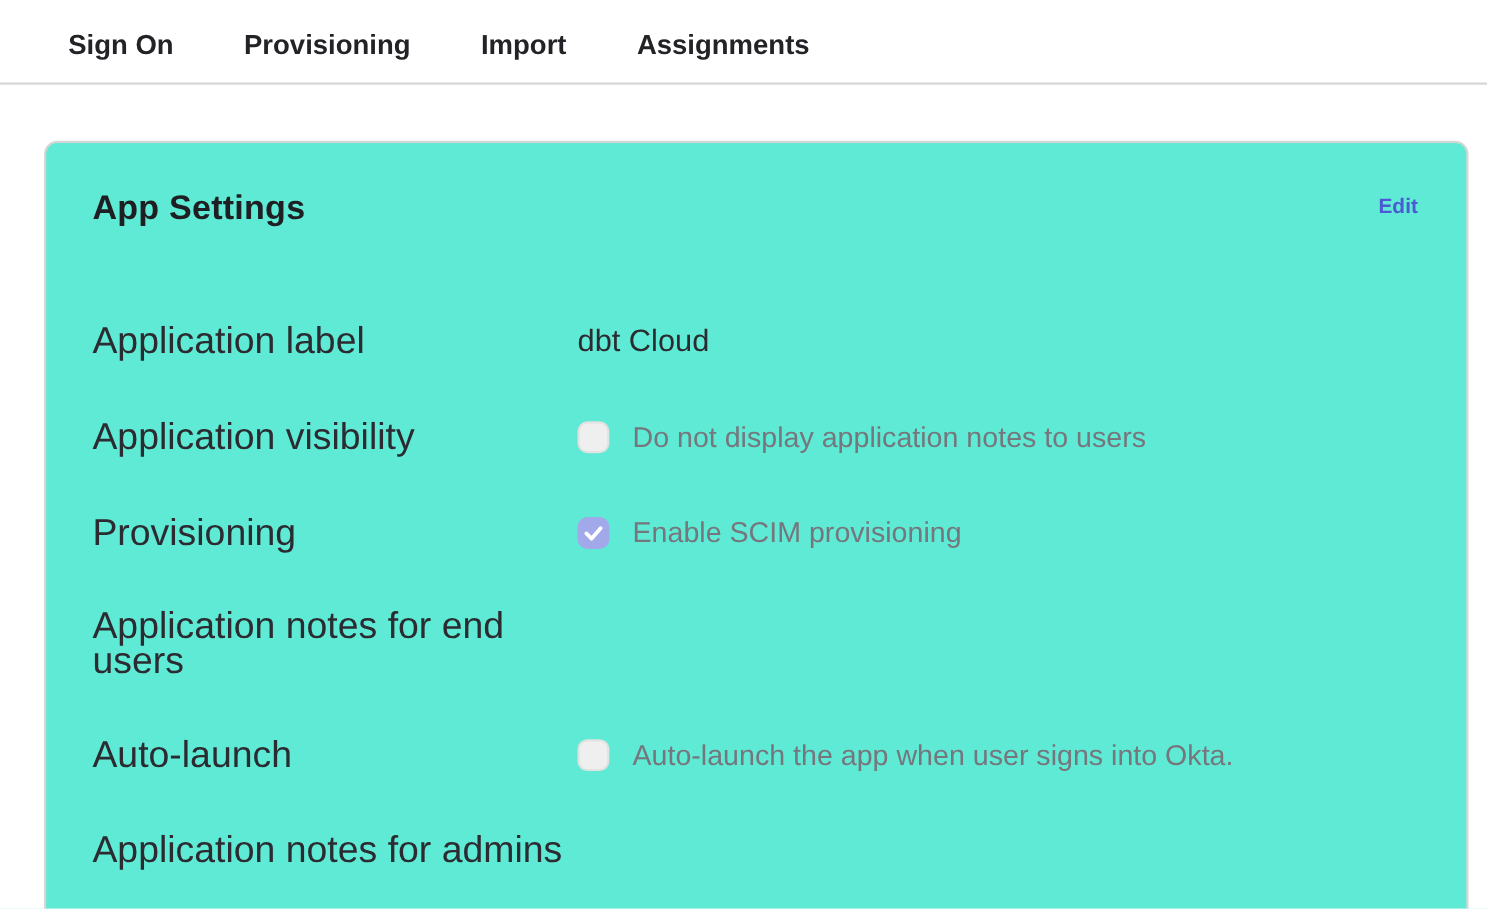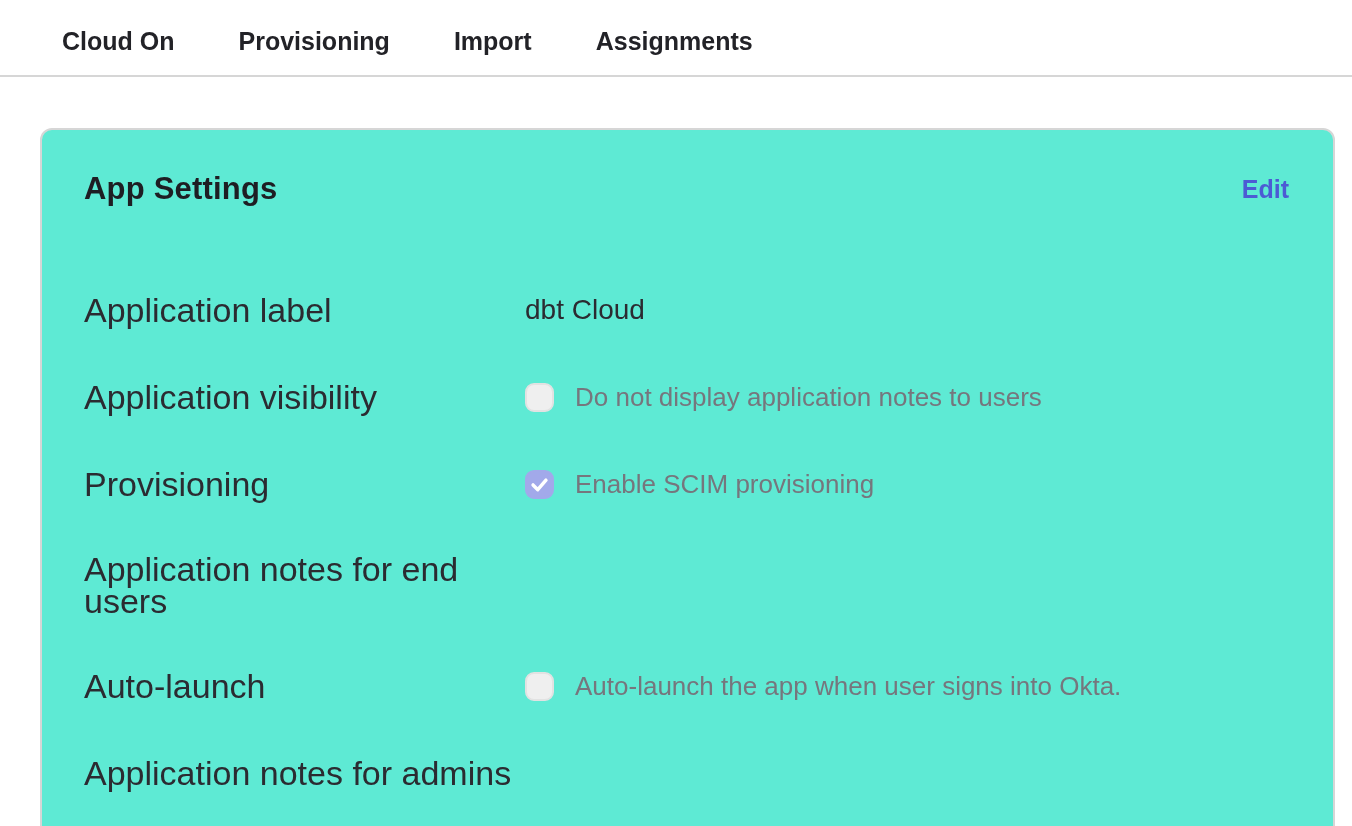--- a/index.html
+++ b/index.html
@@ -51,21 +51,21 @@
     display: flex; justify-content: space-between; align-items: flex-start;
     margin-bottom: 84px;
   }
   .card-title {
     font-size: 31px; font-weight: 700;
     color: var(--heading-text);
     line-height: 38px;
     letter-spacing: 0.2px;
   }
   .edit-link {
-    font-size: 25px; font-weight: 700;
+    font-size: 19px; font-weight: 700;
     color: var(--accent);
     line-height: 38px;
     text-decoration: none;
     cursor: pointer;
   }
 
   .row {
     display: flex; align-items: center;
     min-height: 36px;
     margin-bottom: 51px;
@@ -100,21 +100,21 @@
     margin-left: 21px;
     font-size: 26px; color: var(--muted-text);
     line-height: 32px;
   }
 </style>
 </head>
 <body>
 
 <div class="tabbar-wrap">
   <div class="tabbar">
-    <div class="tab">Cloud On</div>
+    <div class="tab">Sign On</div>
     <div class="tab">Provisioning</div>
     <div class="tab">Import</div>
     <div class="tab">Assignments</div>
   </div>
 </div>
 
 <div class="card">
   <div class="card-header">
     <div class="card-title">App Settings</div>
     <a class="edit-link">Edit</a>

